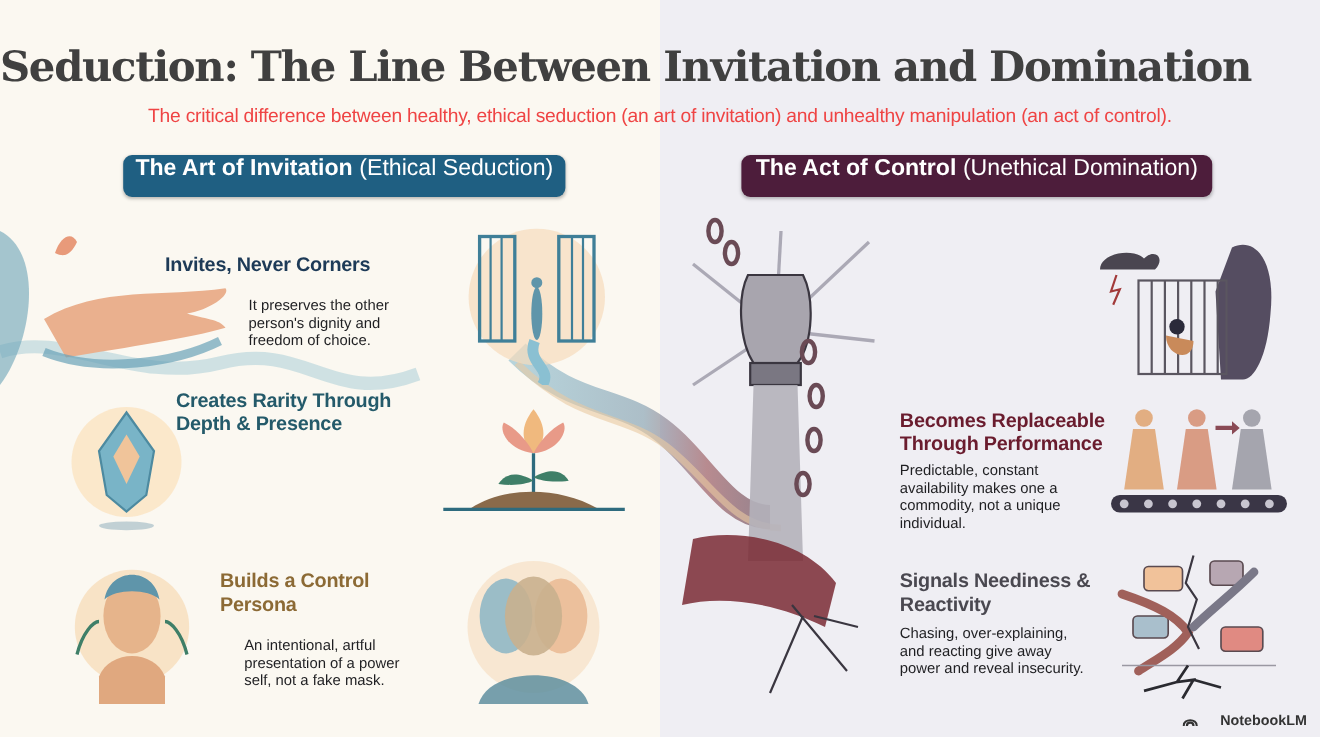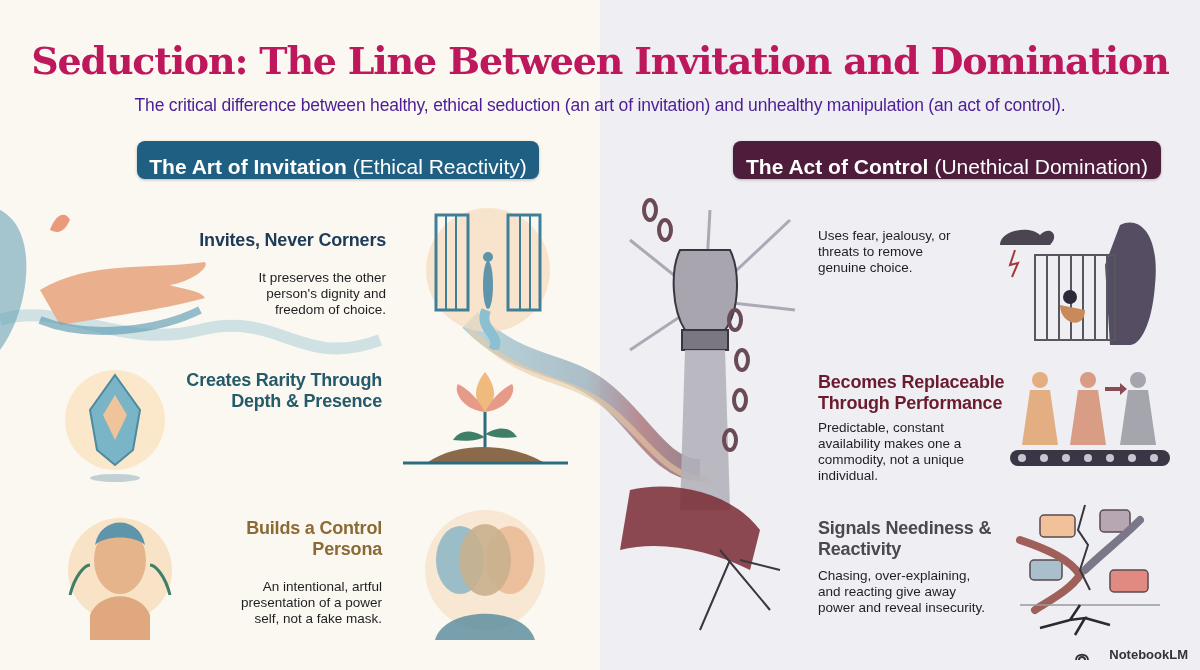--- a/index.html
+++ b/index.html
@@ -6,44 +6,43 @@
   html, body { width: 1200px; height: 670px; overflow: hidden; }
   body {
     position: relative;
     font-family: "Liberation Sans", sans-serif;
     background: linear-gradient(90deg, #fbf8f2 0%, #faf6ef 48%, #f1eff3 52%, #eeedf2 100%);
   }
   .left-bg { position:absolute; left:0; top:0; width:600px; height:670px; background:#fbf8f1; }
   .right-bg { position:absolute; left:600px; top:0; width:600px; height:670px; background:#efeef3; }
 
   .title {
-    position:absolute; top:38px; left:0; width:1200px; text-align:center;
+    position:absolute; top:38px; left:0; width:1200px; text-align:left;
     font-family: "DejaVu Serif", serif; font-size:38px; font-weight:bold;
-    color:#be185d; letter-spacing:-1.2px;
+    color:#404040; letter-spacing:-1.2px;
   }
   .subtitle {
     position:absolute; top:95px; left:0; width:1200px; text-align:center;
-    font-size:17.5px; color:#4c1d95; letter-spacing:-0.2px;
+    font-size:17.5px; color:#ef4444; letter-spacing:-0.2px;
   }
 
   .pill {
     position:absolute; top:141px; height:38px; border-radius:8px;
-    display:flex; align-items:flex-end; justify-content:center;
+    display:flex; align-items:flex-start; justify-content:center;
     color:#fff; font-size:21px; white-space:nowrap;
     box-shadow:0 1px 3px rgba(0,0,0,0.25);
-    margin-left:25px;
   }
   .pill b { font-weight:bold; margin-right:6px; }
   .pill-left { left:112px; width:402px; background:#1f5f82; }
-  .pill-right { left:708px; width:428px; background:#4d1d3b; }
+  .pill-right { left:674px; width:428px; background:#4d1d3b; }
 
   .item { position:absolute; }
   .item h3 { font-size:18px; font-weight:bold; line-height:21px; letter-spacing:-0.2px; }
   .item p { font-size:13.5px; line-height:16px; color:#1f1f22; margin-top:19px; }
-  .item.right-al { text-align:right; }
+  .item.right-al { text-align:left; }
 
   .art { position:absolute; }
   .footer {
     position:absolute; right:12px; bottom:8px; font-size:13px; font-weight:bold;
     color:#333; display:flex; align-items:center; gap:20px;
   }
 </style>
 </head>
 <body>
 
@@ -62,21 +61,21 @@
   <path d="M470 150 C 520 200, 560 190, 600 220 S 660 300, 700 300" stroke="url(#rib)" stroke-width="22" fill="none" opacity="0.55"></path>
   <path d="M470 160 C 525 215, 565 205, 605 235 S 665 310, 710 310" stroke="#e9c9a2" stroke-width="6" fill="none" opacity="0.6"></path>
   <path d="M0 150 C 60 130, 120 180, 200 160 S 300 200, 380 170" stroke="#7fb6c9" stroke-width="12" fill="none" opacity="0.35"></path>
 </svg>
 
 <h1 class="title">Seduction: The Line Between Invitation and Domination</h1>
 <div class="subtitle">The critical difference between healthy, ethical seduction (an art of invitation) and unhealthy manipulation (an act of control).</div>
 
 <div class="pill pill-left">
   <b>The Art of Invitation</b>
-  <span>(Ethical Reactivity)</span>
+  <span>(Ethical Seduction)</span>
 </div>
 <div class="pill pill-right">
   <b>The Act of Control</b>
   <span>(Unethical Domination)</span>
 </div>
 
 <svg class="art" style="left:0;top:190px" width="220" height="170">
   <path d="M0 20 C 40 40, 30 120, 0 160 Z" fill="#6aa3b8" opacity="0.6"></path>
   <path d="M40 100 C 90 70, 150 80, 205 72 C 210 78, 190 92, 170 95 C 185 100, 200 100, 205 108 C 170 118, 120 125, 60 135 Z" fill="#eab08e"></path>
   <path d="M50 40 C 55 25, 65 20, 70 30 C 65 40, 60 45, 50 40 Z" fill="#e89a7a"></path>
@@ -128,21 +127,21 @@
   <ellipse cx="55" cy="55" rx="24" ry="34" fill="#8bb5c5" opacity="0.85"></ellipse>
   <ellipse cx="105" cy="55" rx="24" ry="34" fill="#eab893" opacity="0.85"></ellipse>
   <ellipse cx="80" cy="55" rx="26" ry="36" fill="#c9b08e" opacity="0.9"></ellipse>
   <path d="M30 135 C 40 100, 120 100, 130 135 Z" fill="#5f8fa0" opacity="0.85"></path>
 </svg>
 
 <div class="item right-al" style="left:150px;top:230px;width:236px">
   <h3 style="color:#1d3a57">Invites, Never Corners</h3>
   <p style="width:160px;margin-left:76px">It preserves the other person's dignity and freedom of choice.</p>
 </div>
-<div class="item right-al" style="left:160px;top:370px;width:222px">
+<div class="item right-al" style="left:160px;top:354px;width:222px">
   <h3 style="color:#245a6a">Creates Rarity Through Depth &amp; Presence</h3>
 </div>
 <div class="item right-al" style="left:200px;top:518px;width:182px">
   <h3 style="color:#8c6a35">Builds a Control Persona</h3>
   <p style="width:160px;margin-left:22px">An intentional, artful presentation of a power self, not a fake mask.</p>
 </div>
 
 <svg class="art" style="left:610px;top:190px" width="190" height="460">
   <g stroke="#9b98a6" stroke-width="3" fill="none" opacity="0.8">
     <line x1="95" y1="110" x2="20" y2="50"></line>
@@ -211,21 +210,20 @@
   <rect x="30" y="60" width="32" height="20" rx="4" fill="#a9bfcc" stroke="#5a4a50" stroke-width="1.5"></rect>
   <rect x="110" y="70" width="38" height="22" rx="4" fill="#e08a82" stroke="#5a4a50" stroke-width="1.5"></rect>
   <path d="M20 40 C 50 50, 70 60, 80 75 C 70 90, 50 100, 35 110" stroke="#a0605a" stroke-width="8" fill="none" stroke-linecap="round"></path>
   <path d="M140 20 C 120 40, 100 55, 85 70" stroke="#7a7888" stroke-width="8" fill="none" stroke-linecap="round"></path>
   <path d="M85 5 L 78 30 L 88 45 L 80 70 L 90 90" stroke="#3a3640" stroke-width="2" fill="none"></path>
   <line x1="20" y1="105" x2="160" y2="105" stroke="#9a98a2" stroke-width="1.5"></line>
   <path d="M80 105 L 70 120 L 85 118 L 75 135 M 85 118 L 110 125 M 70 120 L 40 128" stroke="#2a2a30" stroke-width="2.5" fill="none"></path>
 </svg>
 
 <div class="item" style="left:818px;top:222px;width:180px">
-  <p style="width:150px;margin-top:6px">Uses fear, jealousy, or threats to remove genuine choice.</p>
 </div>
 <div class="item" style="left:818px;top:372px;width:200px">
   <h3 style="color:#6a1c2e">Becomes Replaceable Through Performance</h3>
   <p style="width:160px;margin-top:6px">Predictable, constant availability makes one a commodity, not a unique individual.</p>
 </div>
 <div class="item" style="left:818px;top:518px;width:190px">
   <h3 style="color:#4a4850">Signals Neediness &amp; Reactivity</h3>
   <p style="width:170px;margin-top:8px">Chasing, over-explaining, and reacting give away power and reveal insecurity.</p>
 </div>
 

